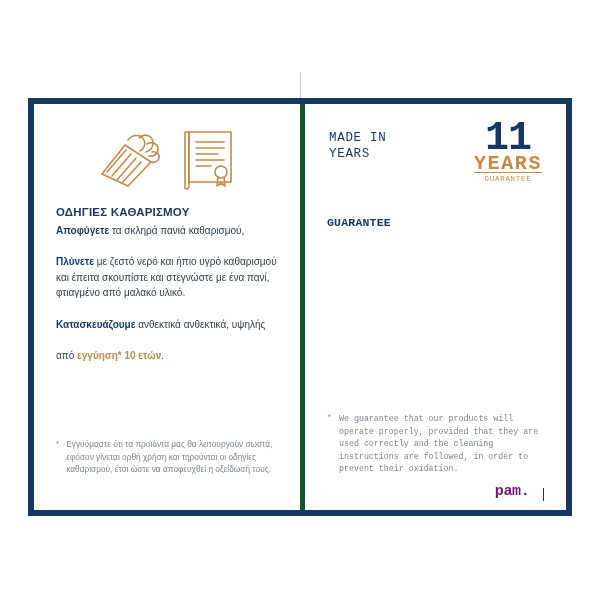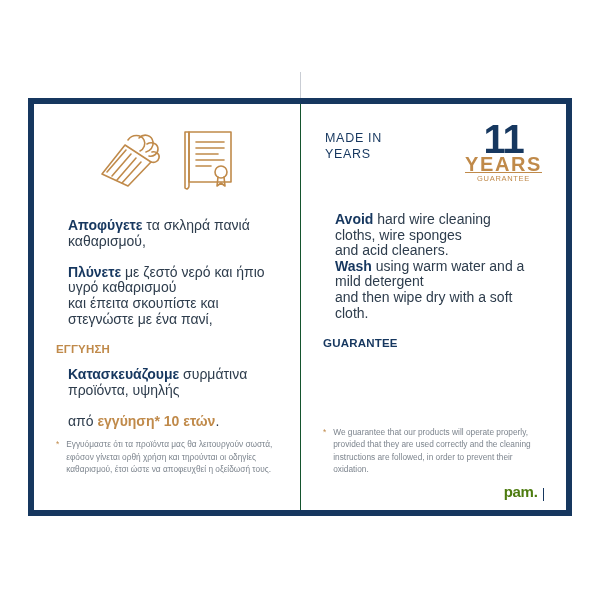--- a/index.html
+++ b/index.html
@@ -47,21 +47,22 @@
   .col {
     position: relative;
     box-sizing: border-box;
     padding: 18px 22px 10px 22px;
   }
   .col-left {
     width: 50%;
   }
   .col-right {
     width: 50%;
-    border-left: 1px solid #14532d;
+    border-left: 5px solid #14532d;
+    font-family: Liberation Mono, monospace;
   }
 
   
   .illus {
     height: 78px;
     display: flex;
     align-items: flex-start;
     justify-content: center;
     gap: 14px;
     padding-top: 6px;
@@ -117,23 +118,23 @@
   .sec-title {
     color: #16375f;
     font-weight: bold;
     font-size: 11.5px;
     letter-spacing: 0.2px;
     margin: 0 0 5px 0;
   }
   .sec-title.gold { color: #c08a4a; }
   .body {
     color: #2d3c4c;
-    font-size: 14px;
+    font-size: 10px;
     line-height: 15.6px;
-    margin: 12px;
+    margin: 0;
   }
   .body b { color: #16375f; }
   .gold-text { color: #c08a4a; font-weight: bold; }
   .block { margin-bottom: 16px; }
   .block.last { margin-bottom: 0; }
 
   
   .footnote {
     position: absolute;
     left: 22px;
@@ -146,22 +147,22 @@
     line-height: 12.6px;
   }
   .footnote .star { color: #c08a4a; flex: 0 0 auto; }
 
   .brand {
     position: absolute;
     right: 22px;
     bottom: 10px;
     display: flex;
     align-items: flex-end;
-    gap: 5px;
-    color: #4d7c0f;
+    gap: 13px;
+    color: #701a75;
   }
   .brand .word {
     font-size: 15px;
     font-weight: bold;
     letter-spacing: -0.3px;
   }
   .brand .bar {
     display: inline-block;
     width: 1.5px;
     height: 13px;
@@ -205,32 +206,33 @@
               <path d="M15 26 H37"></path>
               <path d="M15 32 H43"></path>
               <path d="M15 38 H30"></path>
               <circle cx="40" cy="44" r="6"></circle>
               <path d="M37 49 L36 58 L40 55 L44 58 L43 49"></path>
             </svg>
           </span>
         </div>
 
         <div class="block">
+          <div class="sec-title">ΟΔΗΓΙΕΣ ΚΑΘΑΡΙΣΜΟΥ</div>
           <p class="body">
             <b>Αποφύγετε</b><span> τα σκληρά πανιά καθαρισμού,</span><br>
             <br>
             <b>Πλύνετε</b><span> με ζεστό νερό και ήπιο υγρό καθαρισμού</span><br>
             <span>και έπειτα σκουπίστε και στεγνώστε με ένα πανί,</span><br>
+            <span>φτιαγμένο από μαλακό υλικό.</span>
           </p>
         </div>
 
         <div class="block last">
-          <div class="sec-title gold">ΕΓΓΥΗΣΗ</div>
           <p class="body">
-            <b>Κατασκευάζουμε</b><span> συρμάτινα προϊόντα, υψηλής</span><br>
+            <b>Κατασκευάζουμε</b><span> ανθεκτικά ανθεκτικά, υψηλής</span><br>
             <br>
             <span>από </span><span class="gold-text">εγγύηση* 10 ετών</span><span>.</span>
           </p>
         </div>
 
         <div class="footnote">
           <span class="star">*</span>
           <span>Εγγυόμαστε ότι τα προϊόντα μας θα λειτουργούν σωστά, εφόσον γίνεται ορθή χρήση και τηρούνται οι οδηγίες καθαρισμού, έτσι ώστε να αποφευχθεί η οξείδωσή τους.</span>
         </div>
       </div>
@@ -243,26 +245,20 @@
             <div>YEARS</div>
           </div>
           <div class="badge">
             <div class="num">11</div>
             <div class="years">YEARS</div>
             <div class="guar">GUARANTEE</div>
           </div>
         </div>
 
         <div class="block">
-          <p class="body">
-            <b>Avoid</b><span> hard wire cleaning cloths, wire sponges</span><br>
-            <span>and acid cleaners.</span><br>
-            <b>Wash</b><span> using warm water and a mild detergent</span><br>
-            <span>and then wipe dry with a soft cloth.</span>
-          </p>
         </div>
 
         <div class="block last">
           <div class="sec-title">GUARANTEE</div>
         </div>
 
         <div class="footnote">
           <span class="star">*</span>
           <span>We guarantee that our products will operate properly, provided that they are used correctly and the cleaning instructions are followed, in order to prevent their oxidation.</span>
         </div>

